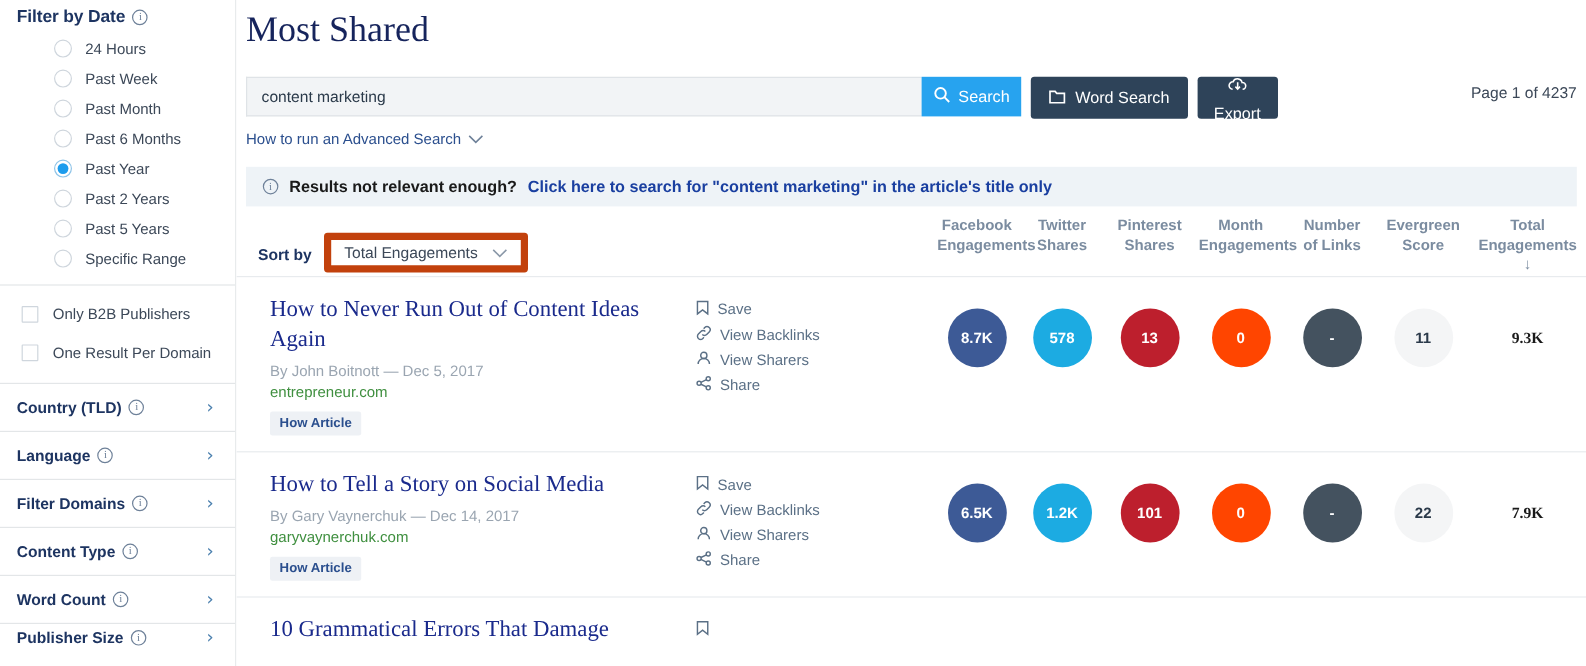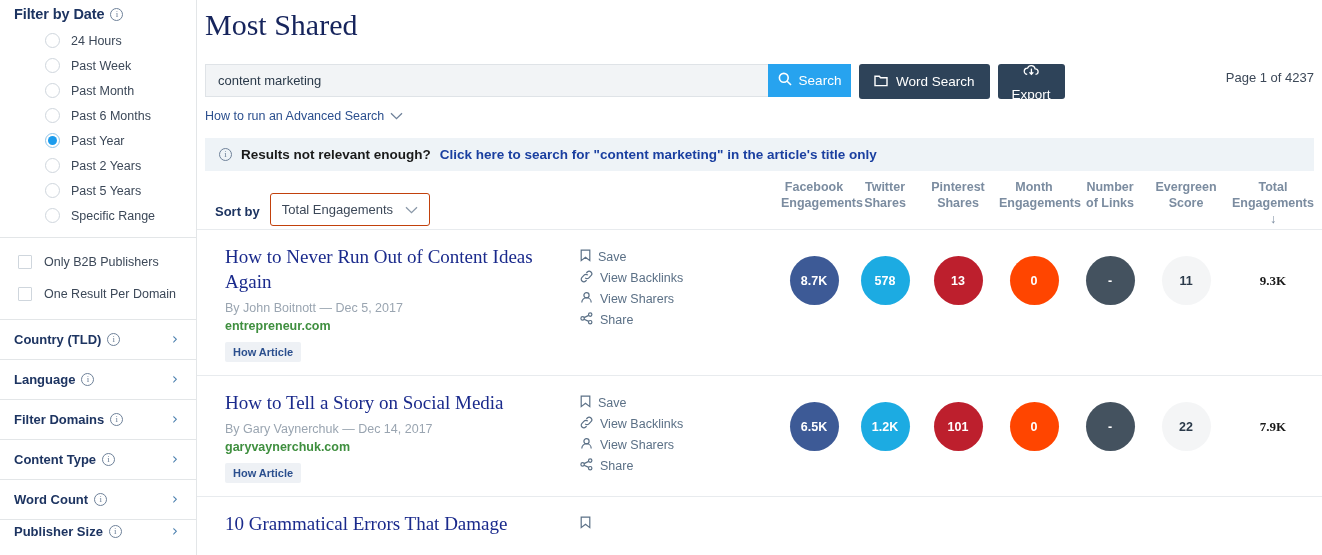--- a/index.html
+++ b/index.html
@@ -90,21 +90,21 @@
     display:flex; align-items:center; gap:9px; padding:0 14px;
     font-size:13.5px;
   }
   .notice-strong { font-weight:bold; color:#1a1a1a; }
   .notice-link { color:#1a3fa0; font-weight:bold; cursor:pointer; }
 
   
   .sort-bar { display:flex; align-items:flex-end; padding:22px 0 0 8px; position:relative; height:58px; }
   .sort-label { font-size:13px; font-weight:bold; color:#1d3461; margin:0 10px 10px 10px; }
   .sort-select {
-    height:33px; min-width:152px; border:1px solid #c2410c; background:#fff;
+    height:33px; min-width:152px; border:6px solid #c2410c; background:#fff;
     border-radius:3px; display:flex; align-items:center; justify-content:space-between;
     padding:0 11px; font-size:13px; color:#3c4858; gap:12px; margin-bottom:3px; cursor:pointer;
   }
   .col-heads { position:absolute; right:0; bottom:2px; display:flex; }
   .col-h {
     font-size:12.5px; color:#7b8ca0; font-weight:bold; text-align:center;
     line-height:16px; padding:0 3px;
   }
   .col-h span { display:block; }
   .sort-arrow { font-weight:normal; }
@@ -113,21 +113,21 @@
   .result {
     display:flex; align-items:flex-start; border-top:1px solid #e8ebee;
     padding:14px 0 13px 8px; position:relative;
   }
   .res-main { width:375px; padding-left:20px; }
   .res-title {
     font-family:"Liberation Serif", serif; font-size:19px; color:#1a2a8c;
     line-height:25px; cursor:pointer; font-weight:normal;
   }
   .res-meta { font-size:12.5px; color:#9aa5b1; padding-top:7px; }
-  .res-domain { font-size:12.5px; color:#3f8f3f; padding-top:4px; cursor:pointer;font-weight:bold; }
+  .res-domain { font-size:12.5px; color:#3f8f3f; padding-top:4px; cursor:pointer; }
   .tag {
     display:inline-block; margin-top:9px; background:#eef1f5; color:#2b4f8e;
     font-size:11px; font-weight:bold; padding:4px 8px; border-radius:2px;
   }
   .res-actions { width:115px; padding-top:2px; }
   .act {
     display:flex; align-items:center; gap:7px; font-size:12.5px;
     color:#5b7086; height:21px; cursor:pointer;
   }
   .act svg { flex:none; }

